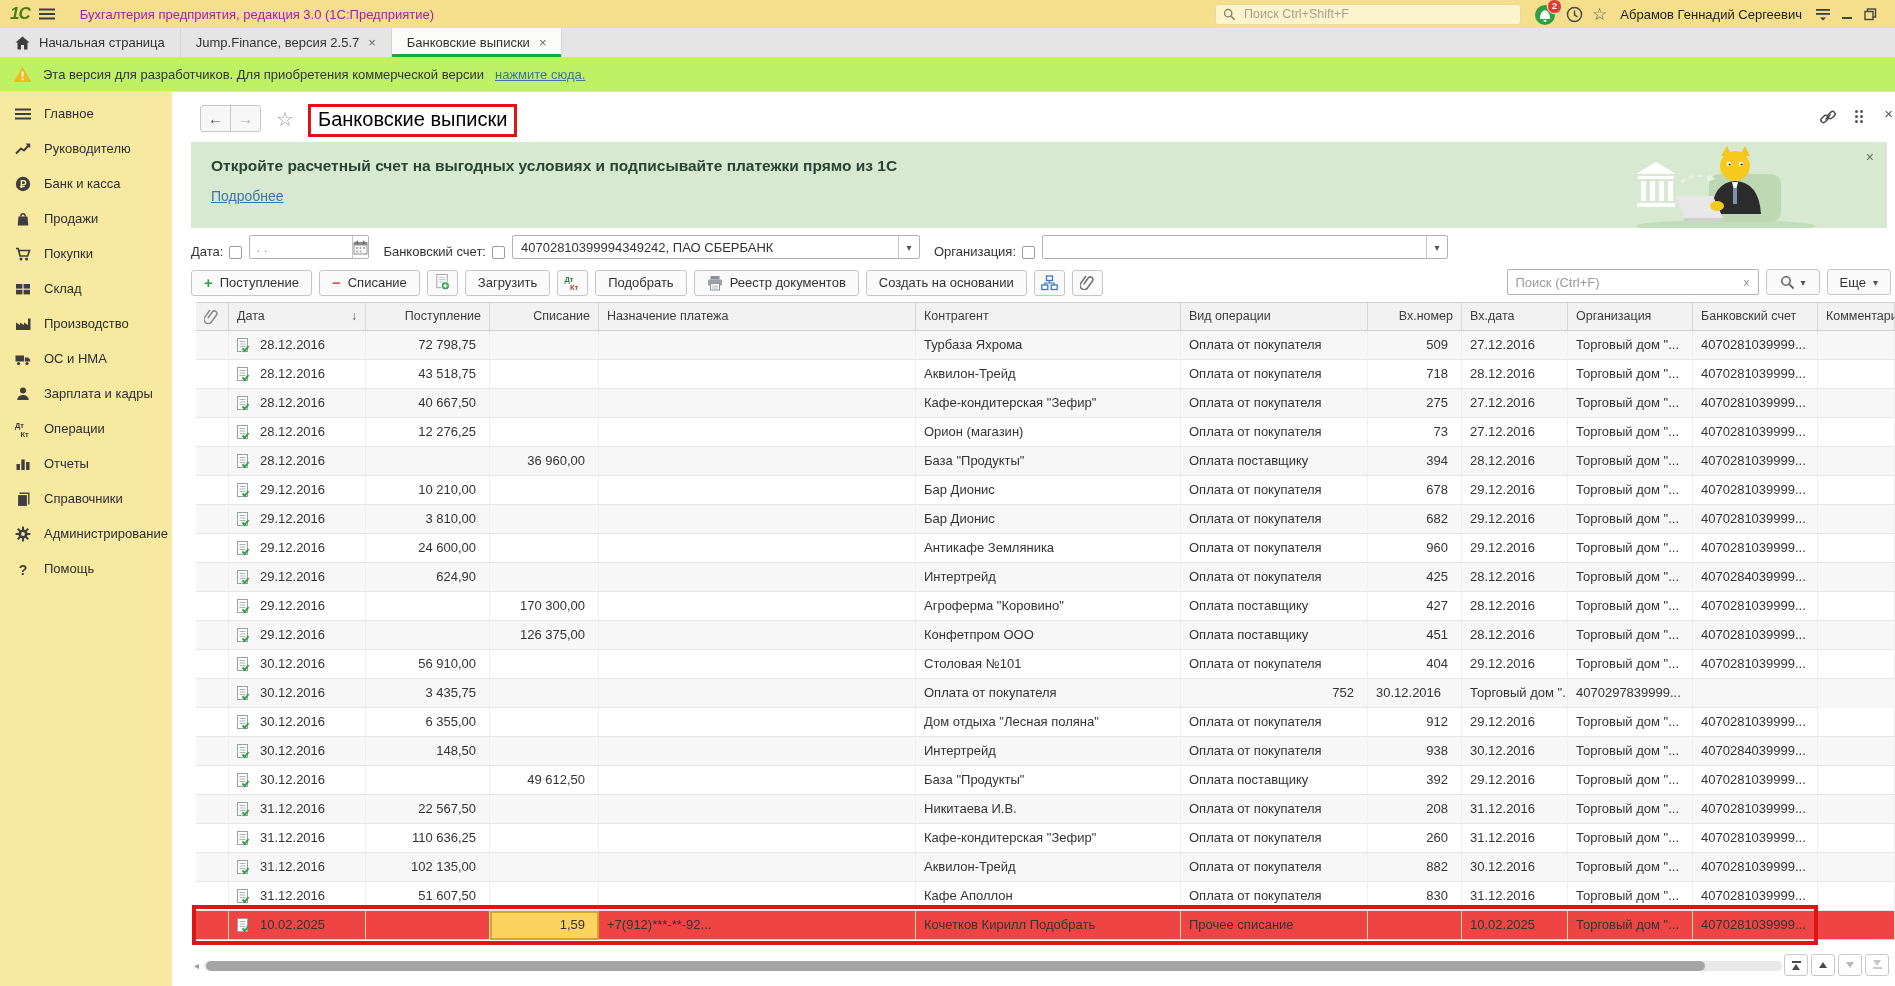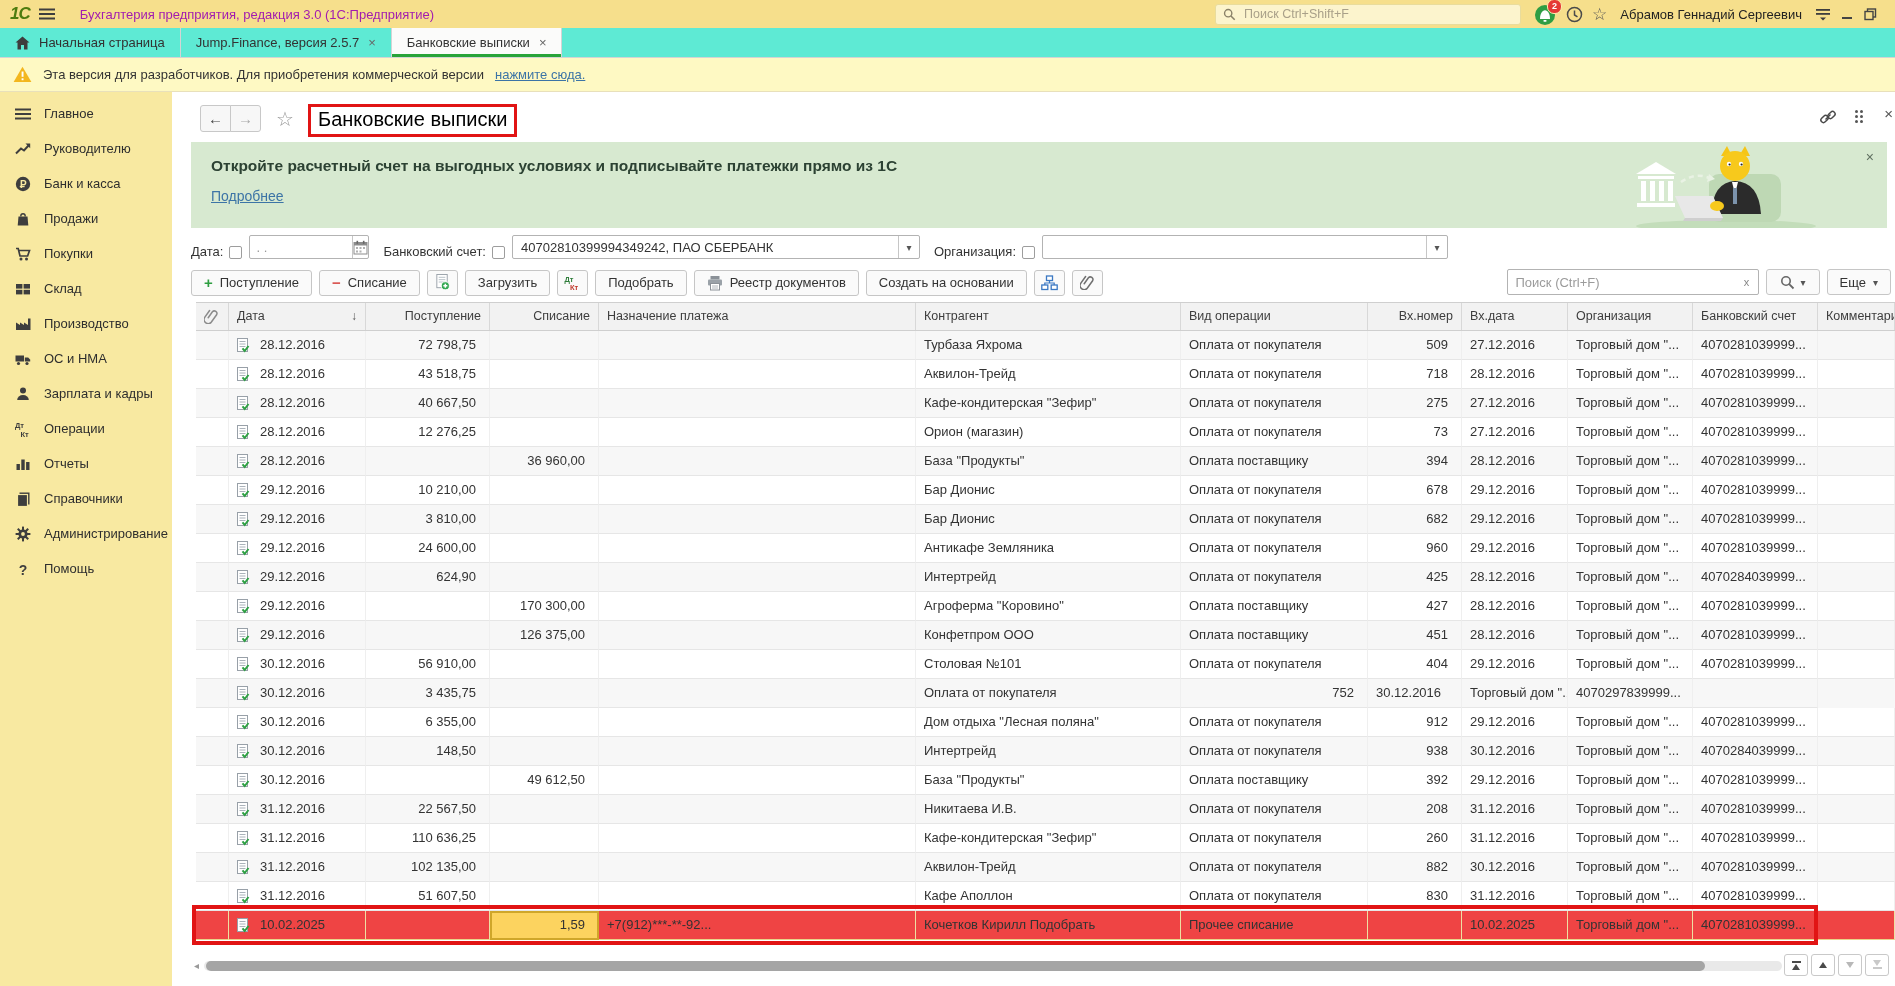--- a/index.html
+++ b/index.html
@@ -16,28 +16,28 @@
   .tb-search input{flex:1;border:none;outline:none;background:transparent;font:12.5px "Liberation Sans",sans-serif;color:#333;min-width:0}
   .tb-search input::placeholder{color:#a9a089}
   .notif{position:relative;width:23px;height:23px;margin-left:4px}
   .badge{position:absolute;top:-4px;right:-5px;min-width:13px;height:13px;background:#e53935;color:#fff;
          border-radius:7px;font-size:9px;line-height:13px;text-align:center;border:1px solid #fdeeb0;font-weight:bold}
   .star-glyph{font-size:17px;color:#555;line-height:1}
   .user-name{white-space:nowrap;color:#222;margin:0 4px}
   .winbtn{width:14px;height:14px;display:flex;align-items:flex-end;justify-content:center}
   .min-line{width:10px;height:0;border-bottom:2px solid #444;margin-bottom:2px}
   
-  .tabbar{position:absolute;top:28px;left:0;right:0;height:30px;background:#5eead4;
+  .tabbar{position:absolute;top:28px;left:0;right:0;height:30px;background:#e5e5e5;
           border-bottom:1px solid #d4d4d4;display:flex;box-sizing:border-box}
   .tab{display:flex;align-items:center;gap:9px;padding:0 15px;border-right:1px solid #d4d4d4;
        color:#333;white-space:nowrap;box-sizing:border-box}
   .tab.active{background:#fbfbfa;box-shadow:inset 0 -3px 0 #28a339}
   .tab .close{color:#666;font-size:13px}
   
-  .warnbar{position:absolute;top:58px;left:0;right:0;height:34px;background:#fef9c3;border-bottom:1px solid #e8e0bb;
+  .warnbar{position:absolute;top:58px;left:0;right:0;height:34px;background:#bef264;border-bottom:1px solid #e8e0bb;
            display:flex;align-items:center;padding-left:13px;gap:11px;box-sizing:border-box}
   a.link{color:#3c74a6;text-decoration:underline;cursor:pointer}
   
   .sidebar{position:absolute;top:92px;left:0;width:172px;bottom:0;background:#f8e9a1;padding-top:4px;box-sizing:border-box}
   .side-item{height:35px;display:flex;align-items:center;gap:13px;padding-left:15px;color:#2e2e2e;cursor:pointer}
   .side-item .ic{width:16px;height:16px;flex:0 0 16px}
   
   .main{position:absolute;top:92px;left:172px;right:0;bottom:0;background:#fff;overflow:hidden}
   .nav-group{position:absolute;left:28px;top:13px;display:flex}
   .nav-btn{width:31px;height:27px;border:1px solid #c8c8c8;background:#f7f7f7;display:flex;align-items:center;

